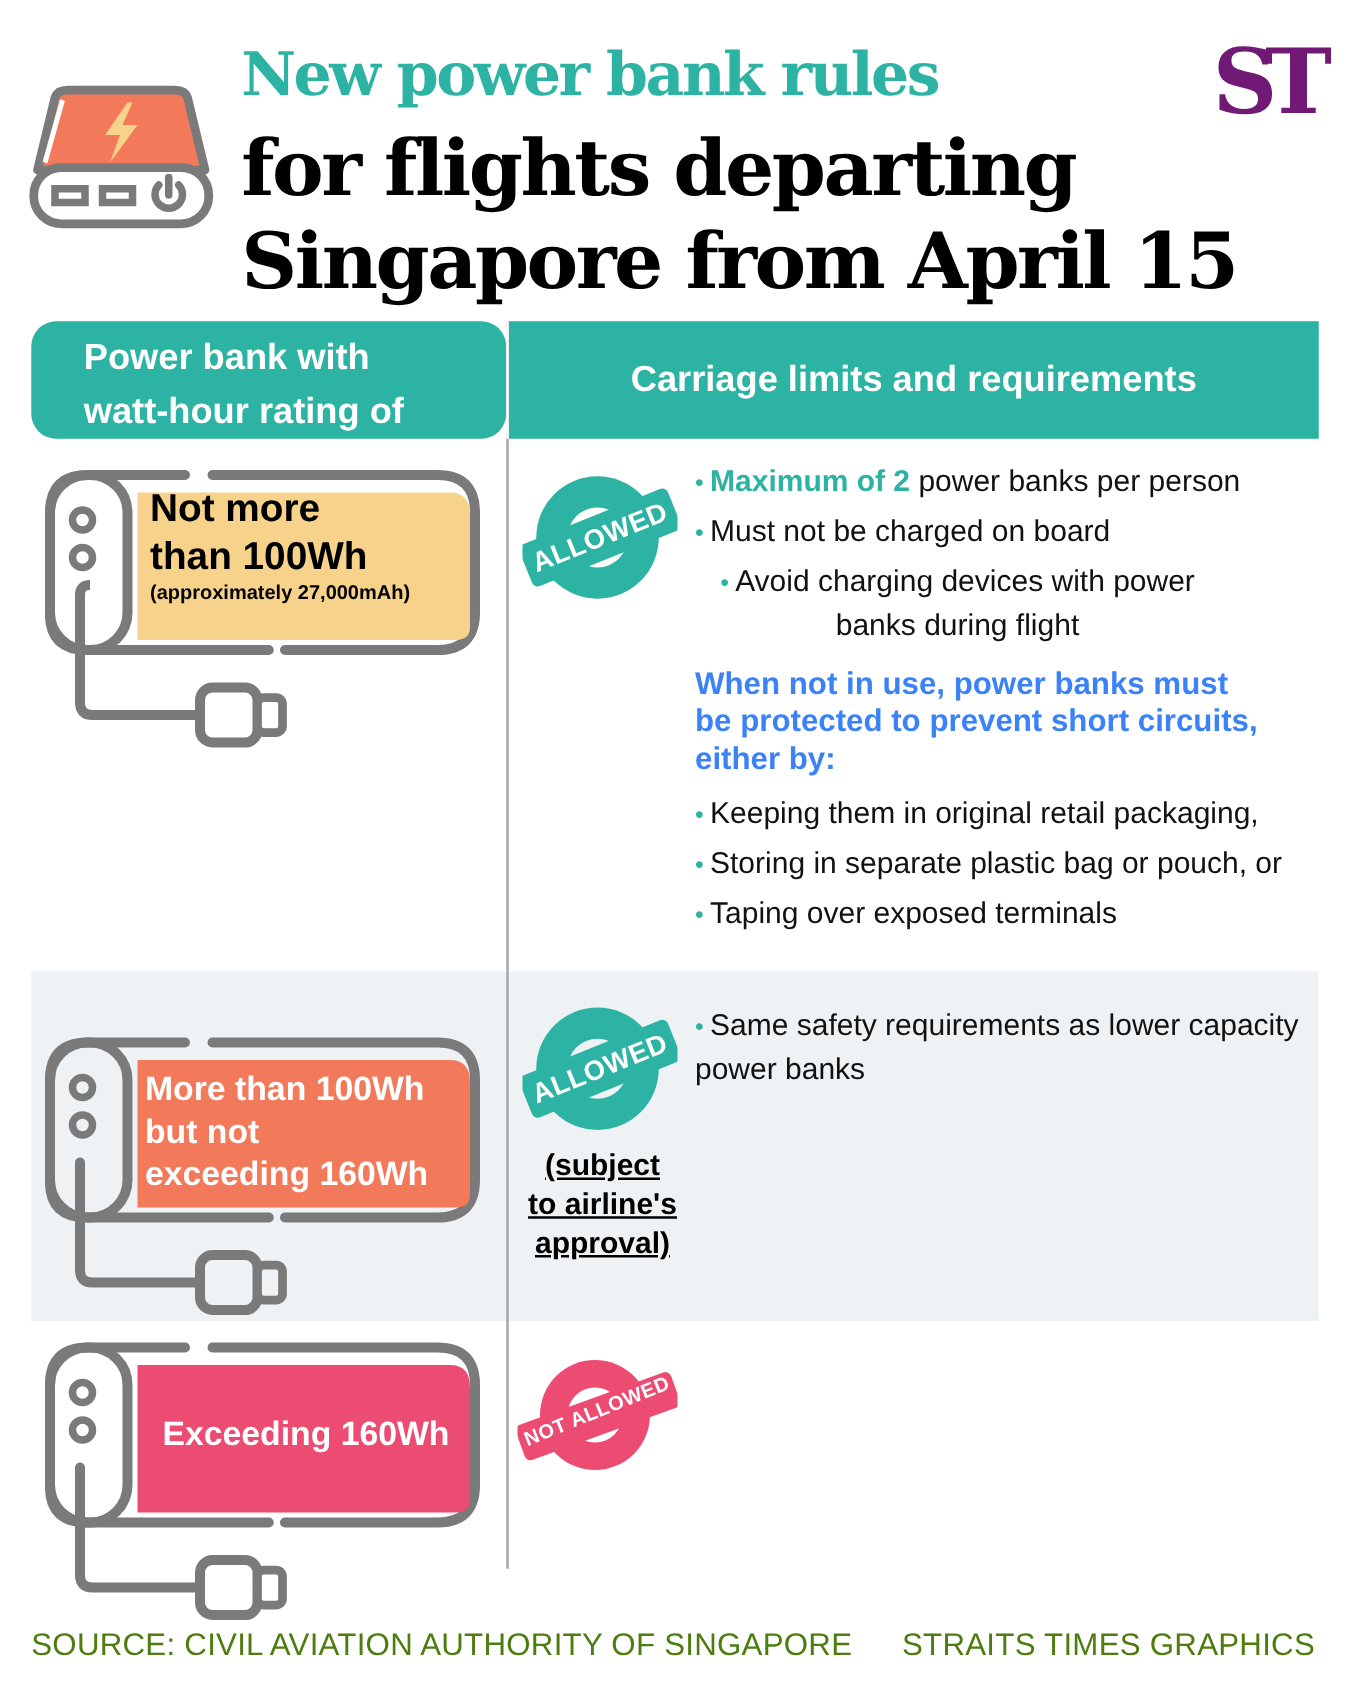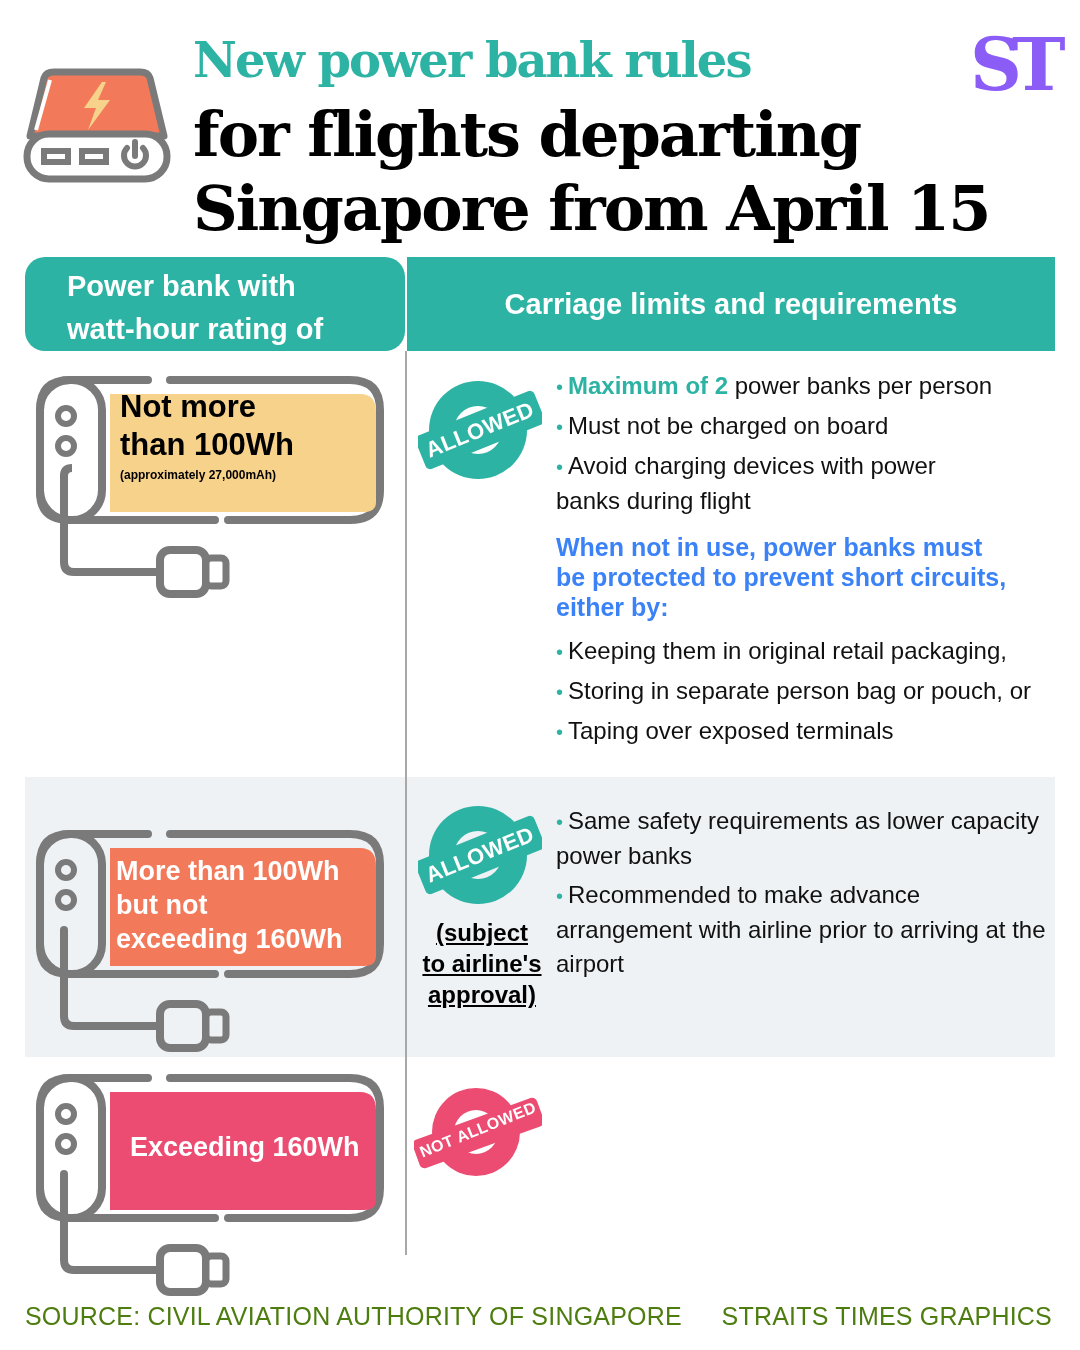--- a/index.html
+++ b/index.html
@@ -3,21 +3,21 @@
 <meta charset="utf-8">
 <style>
   * { box-sizing: border-box; margin: 0; padding: 0; }
   html, body { width: 1080px; height: 1350px; background: #ffffff; overflow: hidden; }
   body { position: relative; font-family: "Liberation Sans", sans-serif; color: #111; }
 
   .hero-icon { position: absolute; left: 22px; top: 68px; width: 150px; height: 116px; }
   .title { position: absolute; left: 193px; top: 22px; font-family: "DejaVu Serif", serif; font-weight: bold; letter-spacing: -2px; }
   .title .l1 { color: #2db3a3; font-size: 48px; line-height: 76px; }
   .title .l2, .title .l3 { color: #000; font-size: 62px; line-height: 74px; }
-  .logo { position: absolute; left: 970px; top: 22px; font-family: "DejaVu Serif", serif; font-weight: bold; font-size: 72px; color: #8b5cf6; letter-spacing: -10px; }
+  .logo { position: absolute; left: 970px; top: 22px; font-family: "DejaVu Serif", serif; font-weight: bold; font-size: 72px; color: #701a75; letter-spacing: -10px; }
 
   .hdr { position: absolute; top: 257px; height: 94px; background: #2db3a3; color: #fff; font-weight: bold; font-size: 29px; }
   .hdr.left { left: 25px; width: 380px; padding: 8px 0 0 42px; line-height: 43px; border-radius: 20px; }
   .hdr.right { left: 407px; width: 648px; display: flex; align-items: center; justify-content: center; }
   .col-divider { position: absolute; left: 405px; top: 257px; width: 2px; height: 998px; background: #a8a8a8; }
   .hdr-divider { position: absolute; left: 405px; top: 257px; width: 2px; height: 94px; background: #ffffff; }
 
   .row-bg { position: absolute; left: 25px; top: 777px; width: 1030px; height: 280px; background: #eef2f5; }
 
   .bank { position: absolute; left: 30px; width: 360px; height: 230px; }
@@ -83,21 +83,21 @@
     <circle cx="36" cy="44" r="8" fill="none" stroke="#7a7a7a" stroke-width="6"></circle>
     <circle cx="36" cy="74" r="8" fill="none" stroke="#7a7a7a" stroke-width="6"></circle>
     <path d="M34 104 L34 190 Q34 200 44 200 L132 200" fill="none" stroke="#7a7a7a" stroke-width="8" stroke-linecap="round"></path>
     <path d="M34 104 Q34 96 42 96" fill="none" stroke="#7a7a7a" stroke-width="8"></path>
     <rect x="130" y="178" width="46" height="44" rx="10" fill="#fff" stroke="#7a7a7a" stroke-width="8"></rect>
     <rect x="176" y="186" width="20" height="28" rx="5" fill="#fff" stroke="#7a7a7a" stroke-width="7"></rect>
   </svg>
   <div class="bank-label" style="left:90px; top:16px; font-size:31px; line-height:38px; color:#000;">
     <div>Not more</div>
     <div>than 100Wh</div>
-    <div style="font-size:12px; line-height:22px;">(approximately 27,000mAh)</div>
+    <div style="font-size:16px; line-height:22px;">(approximately 27,000mAh)</div>
   </div>
 </div>
 
 <div class="bank" style="top:826px;">
   <svg width="360" height="230" viewBox="0 0 360 230">
     <path d="M118 8 L40 8 Q10 8 10 38 L10 120 Q10 148 40 148 L185 148" fill="none" stroke="#7a7a7a" stroke-width="8" stroke-linecap="round"></path>
     <path d="M140 8 L320 8 Q350 8 350 38 L350 118 Q350 148 320 148 L198 148" fill="none" stroke="#7a7a7a" stroke-width="8" stroke-linecap="round"></path>
     <rect x="10" y="8" width="62" height="140" rx="30" fill="none" stroke="#7a7a7a" stroke-width="8"></rect>
     <path d="M80 22 L330 22 Q346 22 346 40 L346 130 Q346 140 334 140 L80 140 Z" fill="#f27a5a"></path>
     <circle cx="36" cy="44" r="8" fill="none" stroke="#7a7a7a" stroke-width="6"></circle>
@@ -160,26 +160,25 @@
     <g transform="rotate(-20 64 52)">
         <rect x="-2" y="38" width="132" height="30" rx="5" fill="#ec4b72"></rect>
       </g>
   </svg>
   <div class="stamp-text" style="font-size:16px;">NOT ALLOWED</div>
 </div>
 
 <div class="bullets" style="top:369px; width:510px;">
   <div class="item"><span class="dot">•</span><span class="teal">Maximum of 2</span><span> power banks per person</span></div>
   <div class="item"><span class="dot">•</span><span>Must not be charged on board</span></div>
-  <div class="item" style="width:420px;"><span class="dot">•</span><span>Avoid charging devices with power banks during flight</span></div>
+  <div class="item" style="width:420px;text-align:center;"><span class="dot">•</span><span>Avoid charging devices with power banks during flight</span></div>
   <div class="bold-para" style="width:460px;">When not in use, power banks must be protected to prevent short circuits, either by:</div>
   <div class="item"><span class="dot">•</span><span>Keeping them in original retail packaging,</span></div>
-  <div class="item"><span class="dot">•</span><span>Storing in separate person bag or pouch, or</span></div>
+  <div class="item"><span class="dot">•</span><span>Storing in separate plastic bag or pouch, or</span></div>
   <div class="item"><span class="dot">•</span><span>Taping over exposed terminals</span></div>
 </div>
 
 <div class="bullets" style="top:804px; width:495px;">
   <div class="item"><span class="dot">•</span><span>Same safety requirements as lower capacity power banks</span></div>
-  <div class="item"><span class="dot">•</span><span>Recommended to make advance arrangement with airline prior to arriving at the airport</span></div>
 </div>
 
 <div class="footer left">SOURCE: CIVIL AVIATION AUTHORITY OF SINGAPORE</div>
 <div class="footer right">STRAITS TIMES GRAPHICS</div>
 
 </body></html>

